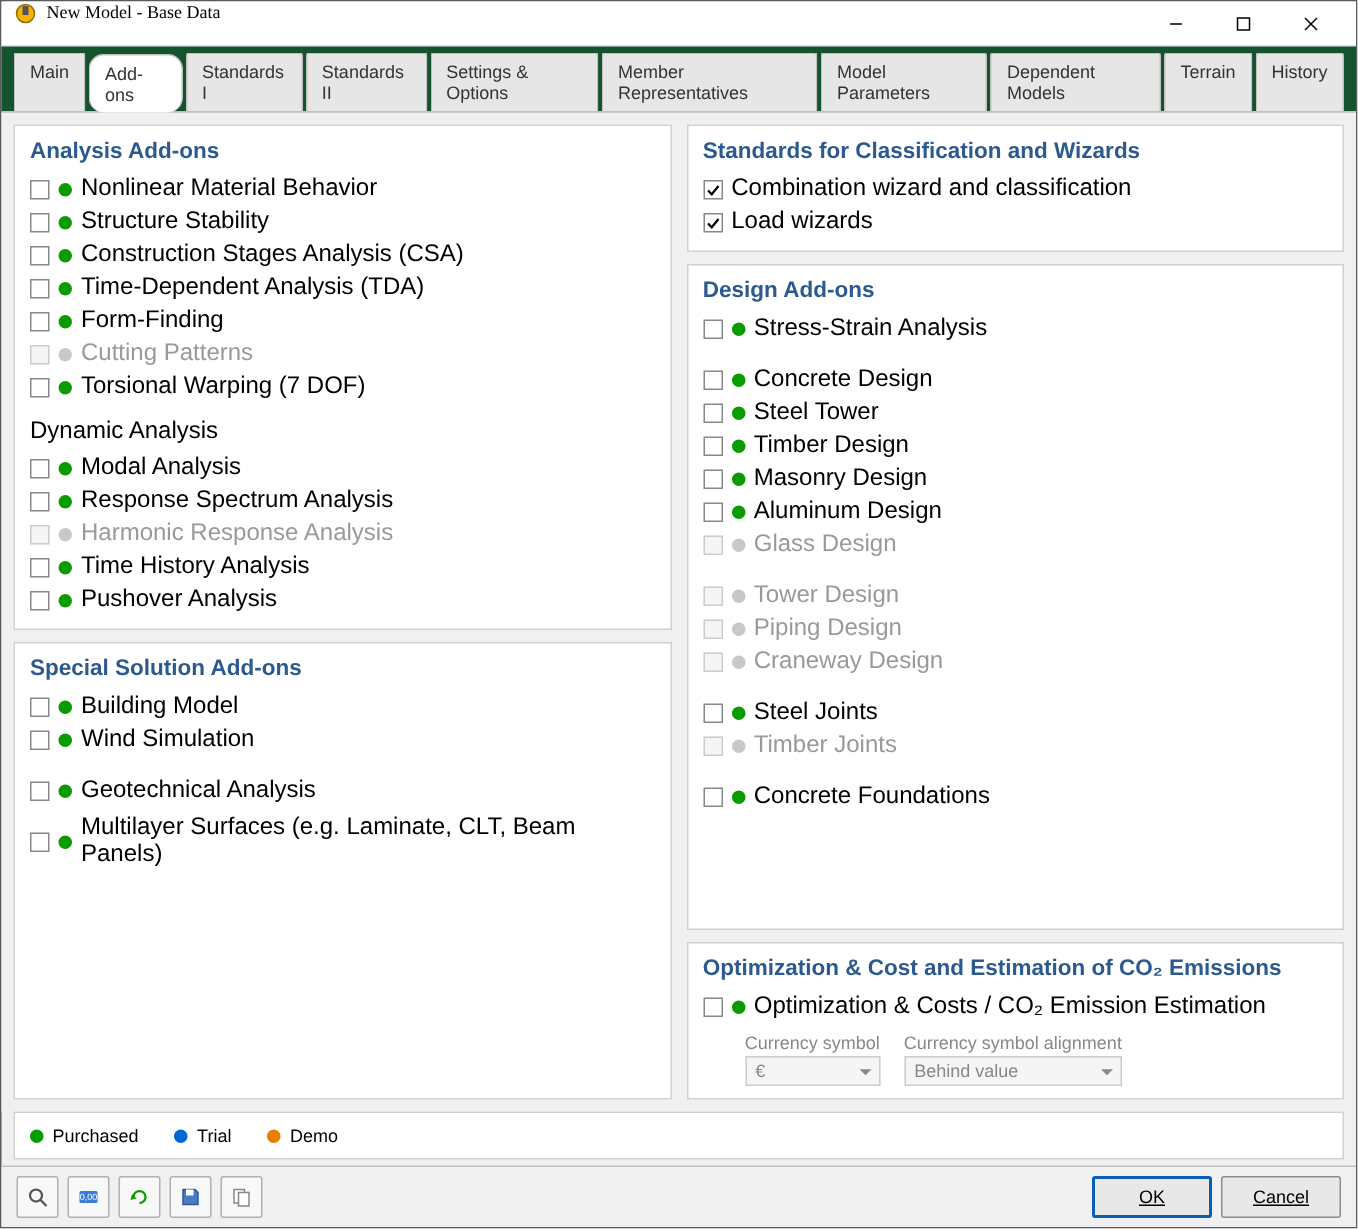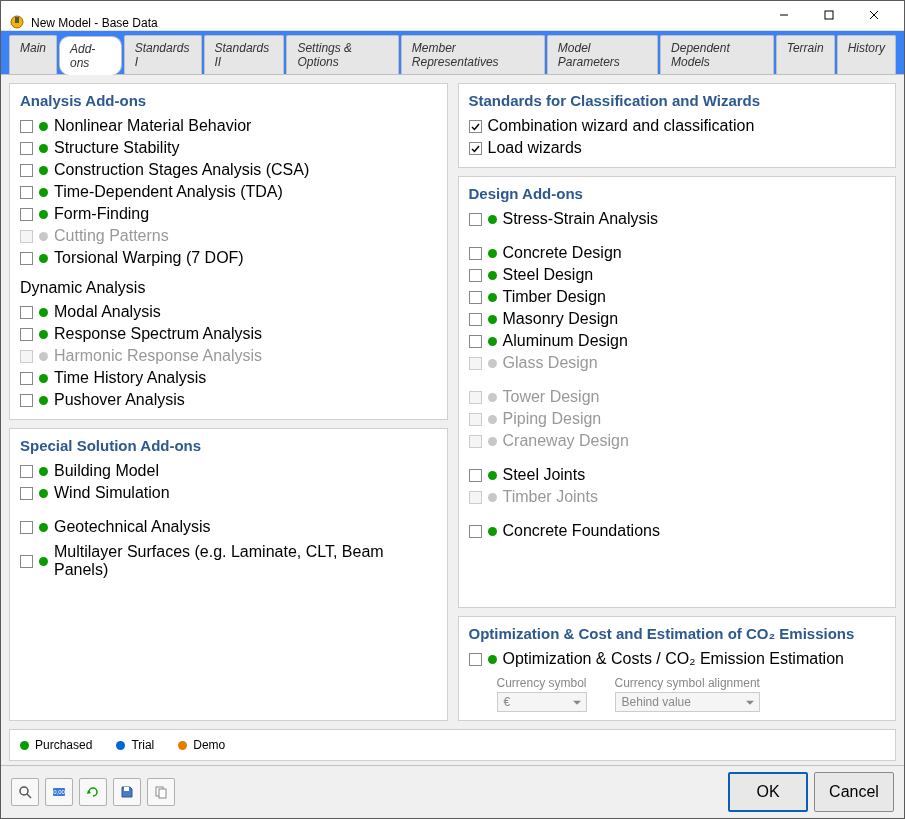--- a/index.html
+++ b/index.html
@@ -1,23 +1,23 @@
 <!DOCTYPE html>
 <html><head>
 <meta charset="utf-8">
 <style>
   * { box-sizing: border-box; }
   html, body { margin: 0; padding: 0; font-family: "Segoe UI", Tahoma, sans-serif; font-size: 12px; background: #fff; color: #000; }
   .window { width: 905px; height: 819px; border: 1px solid #5a5a5a; background: #f0f0f0; display: flex; flex-direction: column; position: relative; }
-  .titlebar { height: 30px; display: flex; align-items: flex-end; padding: 0 8px; background: #fff; border-bottom: 1px solid #e0e0e0; }
+  .titlebar { height: 30px; display: flex; align-items: flex-start; padding: 0 8px; background: #fff; border-bottom: 1px solid #e0e0e0; font-family: Liberation Serif, serif; }
   .titlebar .icon { width: 16px; height: 16px; margin-right: 6px; display: flex; align-items: center; justify-content: center; }
   .titlebar .title { flex: 1; font-size: 12px; }
   .win-controls { display: flex; gap: 0; }
   .win-btn { width: 45px; height: 30px; display: flex; align-items: center; justify-content: center; cursor: pointer; }
-  .tabs { display: flex; background: #3b82f6; padding: 4px 8px 0 8px; gap: 2px; border-bottom: 1px solid #c0c0c0; font-style: italic; }
+  .tabs { display: flex; background: #14532d; padding: 4px 8px 0 8px; gap: 2px; border-bottom: 1px solid #c0c0c0; }
   .tab { padding: 5px 10px; font-size: 12px; color: #333; cursor: pointer; background: #e6e6e6; border: 1px solid #c0c0c0; border-bottom: none; border-radius: 2px 2px 0 0; }
   .tab.active { background: #fff; position: relative; top: 1px; border-radius: 10px; }
   .content { flex: 1; display: flex; gap: 10px; padding: 8px; background: #f0f0f0; overflow: hidden; }
   .column { flex: 1; display: flex; flex-direction: column; gap: 8px; }
   .panel { background: #fff; border: 1px solid #d0d0d0; padding: 8px 10px; }
   .panel.flex-grow { flex: 1; }
   .section-title { color: #2c5a8f; font-weight: 600; font-size: 15px; margin-bottom: 6px; }
   .subsection-title { color: #000; font-size: 16px; margin-top: 10px; margin-bottom: 4px; }
   .item-row { display: flex; align-items: center; height: 22px; gap: 6px; }
   .item-row.disabled { color: #999; }
@@ -25,32 +25,32 @@
   .checkbox.disabled { border-color: #ccc; background: #f5f5f5; }
   .dot { width: 9px; height: 9px; border-radius: 50%; flex-shrink: 0; }
   .dot.green { background: #0a9b00; }
   .dot.blue { background: #0066d6; }
   .dot.orange { background: #e67e00; }
   .dot.grey { background: #c8c8c8; }
   .item-label { font-size: 16px; }
   .check-row { display: flex; align-items: center; height: 22px; gap: 6px; }
   .checkmark-box { width: 13px; height: 13px; border: 1px solid #888; background: #fff; display: inline-flex; align-items: center; justify-content: center; flex-shrink: 0; }
   .checkmark-box svg { width: 11px; height: 11px; }
-  .optim-fields { display: flex; gap: 28px; margin-top: 6px; padding-left: 28px; }
+  .optim-fields { display: flex; gap: 16px; margin-top: 6px; padding-left: 28px; }
   .field-col { display: flex; flex-direction: column; gap: 2px; }
   .field-label { color: #888; font-size: 12px; }
   .select { border: 1px solid #ccc; background: #f5f5f5; color: #888; padding: 2px 18px 2px 6px; font-size: 12px; height: 20px; position: relative; min-width: 70px; display: inline-flex; align-items: center; }
   .select.wide { min-width: 140px; }
   .select::after { content: ""; position: absolute; right: 5px; top: 50%; transform: translateY(-30%); border-left: 4px solid transparent; border-right: 4px solid transparent; border-top: 4px solid #888; }
   .legend-bar { background: #fff; border: 1px solid #d0d0d0; padding: 8px 10px; display: flex; align-items: center; gap: 6px; margin: 0 8px 4px 8px; }
   .legend-bar .spacer { width: 12px; }
   .footer { display: flex; align-items: center; padding: 6px 10px; background: #f0f0f0; border-top: 1px solid #c0c0c0; gap: 6px; }
   .footer .spacer-flex { flex: 1; }
   .tool-btn { width: 28px; height: 28px; border: 1px solid #b0b0b0; background: #f8f8f8; display: flex; align-items: center; justify-content: center; cursor: pointer; border-radius: 2px; }
-  .action-btn { width: 80px; height: 40px; border: 1px solid #8a8a8a; background: #e8e8e8; cursor: pointer; font-size: 16px; display: flex; align-items: center; justify-content: center; border-radius: 2px; }
+  .action-btn { width: 80px; height: 28px; border: 1px solid #8a8a8a; background: #e8e8e8; cursor: pointer; font-size: 12px; display: flex; align-items: center; justify-content: center; border-radius: 2px; text-decoration: underline; }
   .action-btn.primary { border: 2px solid #0a5fb4; background: #e8e8e8; }
 </style>
 </head>
 <body>
 
 <div class="window">
 
   <div class="titlebar">
     <span class="icon">
       <svg width="16" height="16" viewBox="0 0 16 16">
@@ -224,21 +224,21 @@
             </div>
             <div style="height: 12px;"></div>
             <div class="item-row">
               <span class="checkbox"></span>
               <span class="dot green"></span>
               <span class="item-label">Concrete Design</span>
             </div>
             <div class="item-row">
               <span class="checkbox"></span>
               <span class="dot green"></span>
-              <span class="item-label">Steel Design</span>
+              <span class="item-label">Steel Tower</span>
             </div>
             <div class="item-row">
               <span class="checkbox"></span>
               <span class="dot green"></span>
               <span class="item-label">Timber Design</span>
             </div>
             <div class="item-row">
               <span class="checkbox"></span>
               <span class="dot green"></span>
               <span class="item-label">Masonry Design</span>

